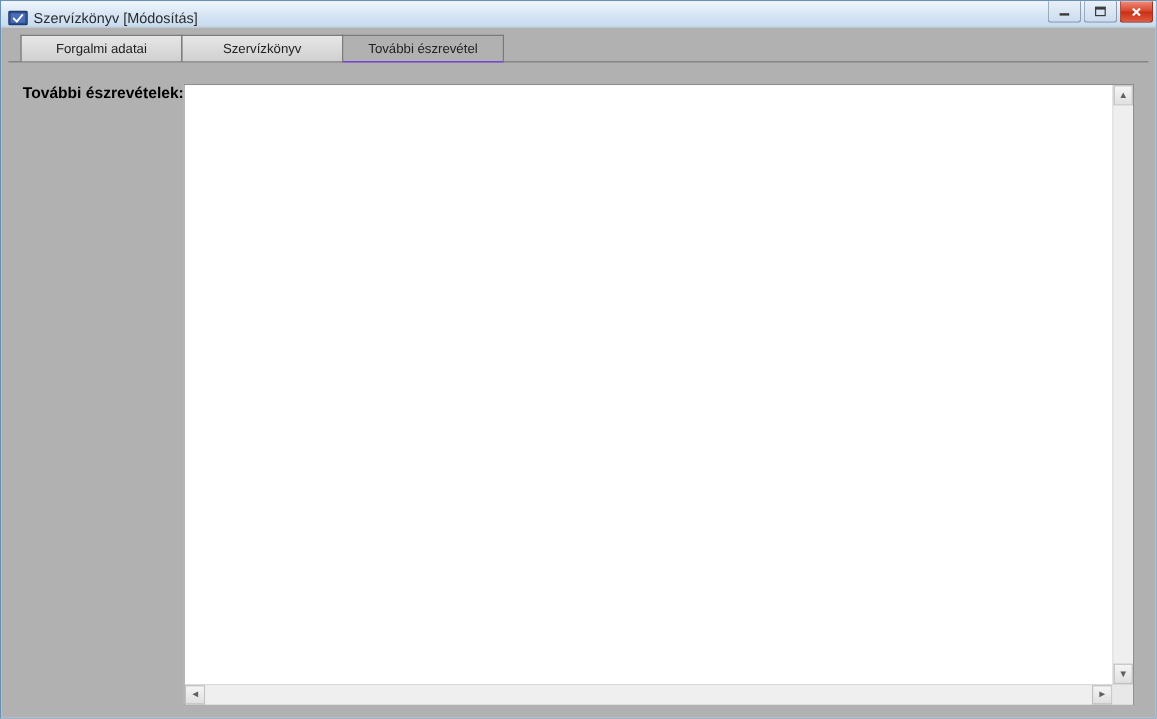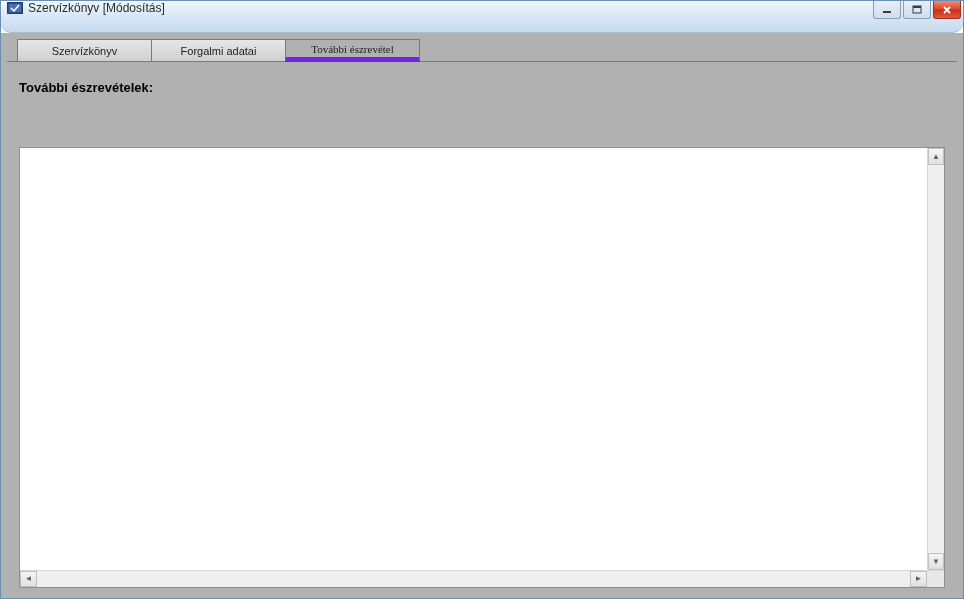--- a/index.html
+++ b/index.html
@@ -20,27 +20,26 @@
     .window {
       width: 964px;
       height: 599px;
       background: #ffffff;
       border: 1px solid #6a8fb5;
       display: flex;
       flex-direction: column;
     }
     
     .titlebar {
-      height: 32px;
+      height: 22px;
       background: linear-gradient(to bottom, #f0f6fc 0%, #d8e6f5 50%, #c8dbef 100%);
       display: flex;
-      align-items: flex-start;
+      align-items: flex-end;
       padding-left: 6px;
       border-bottom: 1px solid #a8bdd4;
-      border-radius: 10px;
     }
     
     .titlebar-icon {
       width: 16px;
       height: 14px;
       margin-right: 5px;
       display: flex;
       align-items: center;
       justify-content: center;
     }
@@ -110,34 +109,31 @@
       justify-content: center;
       font-size: 11px;
       color: #222;
       cursor: pointer;
       margin-right: -1px;
       position: relative;
     }
     
     .tab.active {
       background: #b1b1b1;
-      border-bottom: 5px solid #6d28d9;
+      border-bottom: 1px solid #6d28d9;
       z-index: 2;
       height: 23px;
       margin-bottom: -1px;
-      font-family: Liberation Serif, serif;
     }
     
     .tab-panel {
       flex: 1;
       border-top: 1px solid #7a7a7a;
       padding: 18px 12px 10px 12px;
       display: flex;
-      flex-direction: column;
-      gap: 40px;
     }
     
     .section-label {
       font-weight: bold;
       font-size: 13px;
       color: #000;
       margin-bottom: 12px;
     }
     
     .textarea-container {
@@ -252,24 +248,24 @@
           <path d="M 2 2 L 8 8 M 8 2 L 2 8" stroke="#fff" stroke-width="1.8"></path>
         </svg>
       </div>
     </div>
   </div>
 
   <div class="content-area">
 
     <div class="tabs">
       <div class="tab">
+        <span>Forgalmi adatai</span>
+      </div>
+      <div class="tab">
         <span>Szervízkönyv</span>
-      </div>
-      <div class="tab">
-        <span>Forgalmi adatai</span>
       </div>
       <div class="tab active">
         <span>További észrevétel</span>
       </div>
     </div>
 
     <div class="tab-panel">
 
       <div class="section-label">További észrevételek:</div>
 

